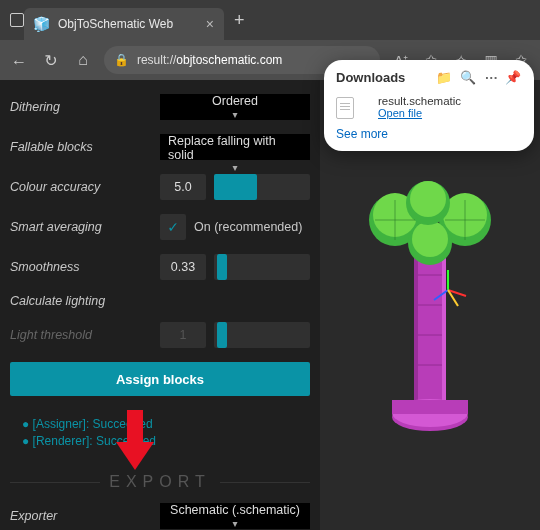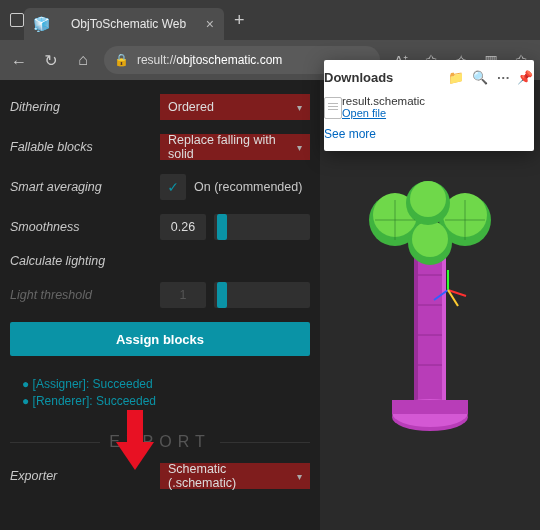--- a/index.html
+++ b/index.html
@@ -2,65 +2,65 @@
 <html><head>
 <meta charset="utf-8">
 <style>
   * { box-sizing: border-box; margin: 0; padding: 0; font-family: -apple-system, BlinkMacSystemFont, "Segoe UI", sans-serif; }
   body { width: 540px; height: 530px; background: #2a2a2a; overflow: hidden; position: relative; }
   
   
   .browser-top { background: #3b3b3b; height: 40px; display: flex; align-items: center; padding: 0 6px; }
   .tab { background: #4d4d4d; height: 32px; border-radius: 6px 6px 0 0; display: flex; align-items: center; padding: 0 10px; gap: 8px; margin-top: 8px; min-width: 200px; color: #e8e8e8; font-size: 12px; }
   .tab-favicon { width: 16px; height: 16px; display: flex; align-items: center; justify-content: center; font-size: 14px; }
-  .tab-title { flex: 1; margin-left: 13px; }
+  .tab-title { flex: 1; }
   .tab-close { cursor: pointer; color: #bbb; font-size: 14px; }
   .newtab { color: #ccc; font-size: 18px; padding: 0 10px; cursor: pointer; }
   .sq-icon { width:14px; height:14px; border:1.5px solid #ccc; border-radius:2px; margin-left:4px; }
   
   .browser-bar { background: #4d4d4d; height: 40px; display: flex; align-items: center; padding: 0 8px; gap: 10px; color: #ccc; }
   .nav-btn { width: 22px; height: 22px; display: flex; align-items: center; justify-content: center; cursor: pointer; font-size: 16px; }
   .url-bar { flex: 1; background: #5a5a5a; border-radius: 14px; height: 28px; display: flex; align-items: center; padding: 0 10px; gap: 8px; font-size: 12px; color: #ddd; }
   .url-host { color: #fff; }
   .bar-right { display: flex; gap: 8px; align-items: center; }
   .bar-icon { width: 22px; height: 22px; display: flex; align-items: center; justify-content: center; cursor: pointer; font-size: 14px; }
   
   
   .app { display: flex; height: 450px; }
   .sidebar { width: 320px; background: #1f1f1f; padding: 14px 10px 10px 10px; overflow: hidden; color: #c8c8c8; font-size: 12.5px; }
   .row { display: flex; align-items: center; margin-bottom: 14px; }
   .row-label { width: 150px; font-style: italic; }
   .row-label.dim { color: #666; }
   .row-ctrl { flex: 1; display: flex; align-items: center; gap: 8px; }
-  .select { background: #7f1d1d; color: #ddd; border: none; height: 26px; width: 100%; border-radius: 0; padding: 0 8px; display: flex; align-items: center; justify-content: space-between; cursor: pointer; }
+  .select { background: #000000; color: #ddd; border: none; height: 26px; width: 100%; border-radius: 0; padding: 0 8px; display: flex; align-items: center; justify-content: space-between; cursor: pointer; flex-direction: column; }
   .chev { font-size: 10px; color: #aaa; }
   .numbox { background: #303030; color: #ddd; width: 46px; height: 26px; border-radius: 2px; display: flex; align-items: center; justify-content: center; }
   .numbox.dim { color: #555; }
   .slider { flex: 1; background: #303030; height: 26px; border-radius: 2px; position: relative; }
   .slider-fill { background: #0a93a6; height: 100%; border-radius: 2px; }
   .slider-thumb { position: absolute; top: 0; width: 10px; height: 26px; background: #0a93a6; border-radius: 2px; }
   .checkbox { width: 26px; height: 26px; background: #303030; border-radius: 2px; display: flex; align-items: center; justify-content: center; color: #0a93a6; font-size: 14px; }
   .toggle { width: 34px; height: 16px; background: #303030; border-radius: 2px; margin-right:6px; }
   .btn-primary { background: #0a93a6; color: #fff; font-weight: 600; text-align: left; height: 34px; display: flex; align-items: center; justify-content: center; border-radius: 2px; cursor: pointer; font-size: 13px; }
   .status-box { margin: 10px 0 14px 0; padding: 8px 12px; border-radius: 2px; }
   .status-line { color: #0a93a6; font-size: 12px; margin: 3px 0; }
   .status-line::before { content: "● "; }
   .section-head { text-align: center; letter-spacing: 6px; color: #555; font-size: 16px; margin: 6px 0 12px 0; position: relative; }
   .section-head::before, .section-head::after { content: ""; position: absolute; top: 50%; width: 90px; height: 1px; background: #333; }
   .section-head::before { left: 0; } .section-head::after { right: 0; }
   
   .viewport { flex: 1; background: #2a2a2a; position: relative; display: flex; align-items: center; justify-content: center; }
   .voxel-svg { width: 180px; height: 280px; }
   
   
-  .downloads { position: absolute; top: 60px; right: 6px; width: 210px; background: #fff; border-radius: 2px; box-shadow: 0 4px 20px rgba(0,0,0,0.4); padding: 10px 0; color: #333; font-size: 12px; }
+  .downloads { position: absolute; top: 60px; right: 6px; width: 210px; background: #fff; border-radius: 18px; box-shadow: 0 4px 20px rgba(0,0,0,0.4); padding: 10px 12px; color: #333; font-size: 12px; }
   .dl-head { display: flex; align-items: center; justify-content: space-between; font-weight: 600; font-size: 13px; margin-bottom: 10px; }
   .dl-head-icons { display: flex; gap: 8px; color: #666; }
   .dl-head-icons span { cursor:pointer; font-size:13px; }
-  .dl-item { display: flex; gap: 0; align-items: flex-start; margin-bottom: 8px; }
+  .dl-item { display: flex; gap: 24px; align-items: flex-start; margin-bottom: 8px; }
   .dl-fileicon { width: 18px; height: 22px; border: 1px solid #bbb; border-radius: 2px; margin-top:2px; position:relative; }
   .dl-fileicon::after { content:""; position:absolute; top:5px; left:3px; right:3px; height:1px; background:#bbb; box-shadow:0 3px 0 #bbb, 0 6px 0 #bbb; }
   .dl-filename { font-size: 11.5px; }
   .dl-open { color: #0067c0; text-decoration: underline; cursor: pointer; font-size: 11px; }
   .dl-seemore { color: #0067c0; cursor: pointer; margin-top: 6px; }
   
   
   .red-arrow { position: absolute; top: 408px; left: 110px; pointer-events: none; }
 </style>
 </head>
@@ -107,30 +107,39 @@
     <div class="row">
       <div class="row-label">Fallable blocks</div>
       <div class="row-ctrl">
         <div class="select">
           <span>Replace falling with solid</span>
           <span class="chev">▾</span>
         </div>
       </div>
     </div>
     <div class="row">
+      <div class="row-label">Colour accuracy</div>
+      <div class="row-ctrl">
+        <div class="numbox">5.0</div>
+        <div class="slider">
+          <div class="slider-fill" style="width:45%"></div>
+        </div>
+      </div>
+    </div>
+    <div class="row">
       <div class="row-label">Smart averaging</div>
       <div class="row-ctrl">
         <div class="checkbox">✓</div>
         <span>On (recommended)</span>
       </div>
     </div>
     <div class="row">
       <div class="row-label">Smoothness</div>
       <div class="row-ctrl">
-        <div class="numbox">0.26</div>
+        <div class="numbox">0.33</div>
         <div class="slider">
           <div class="slider-thumb" style="left:3%"></div>
         </div>
       </div>
     </div>
     <div class="row">
       <div class="row-label">Calculate lighting</div>
     </div>
     <div class="row">
       <div class="row-label dim">Light threshold</div>

